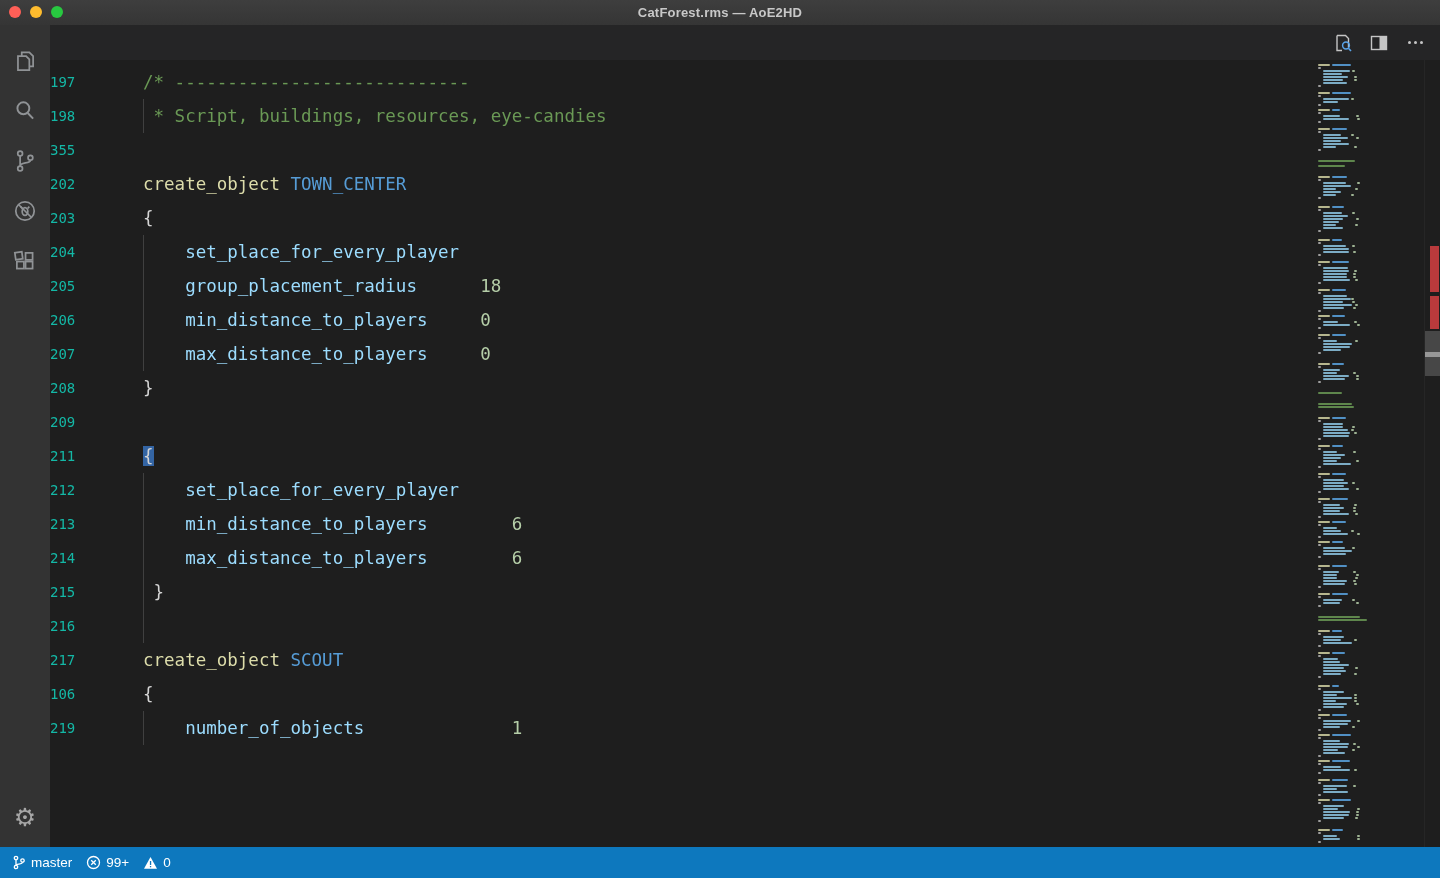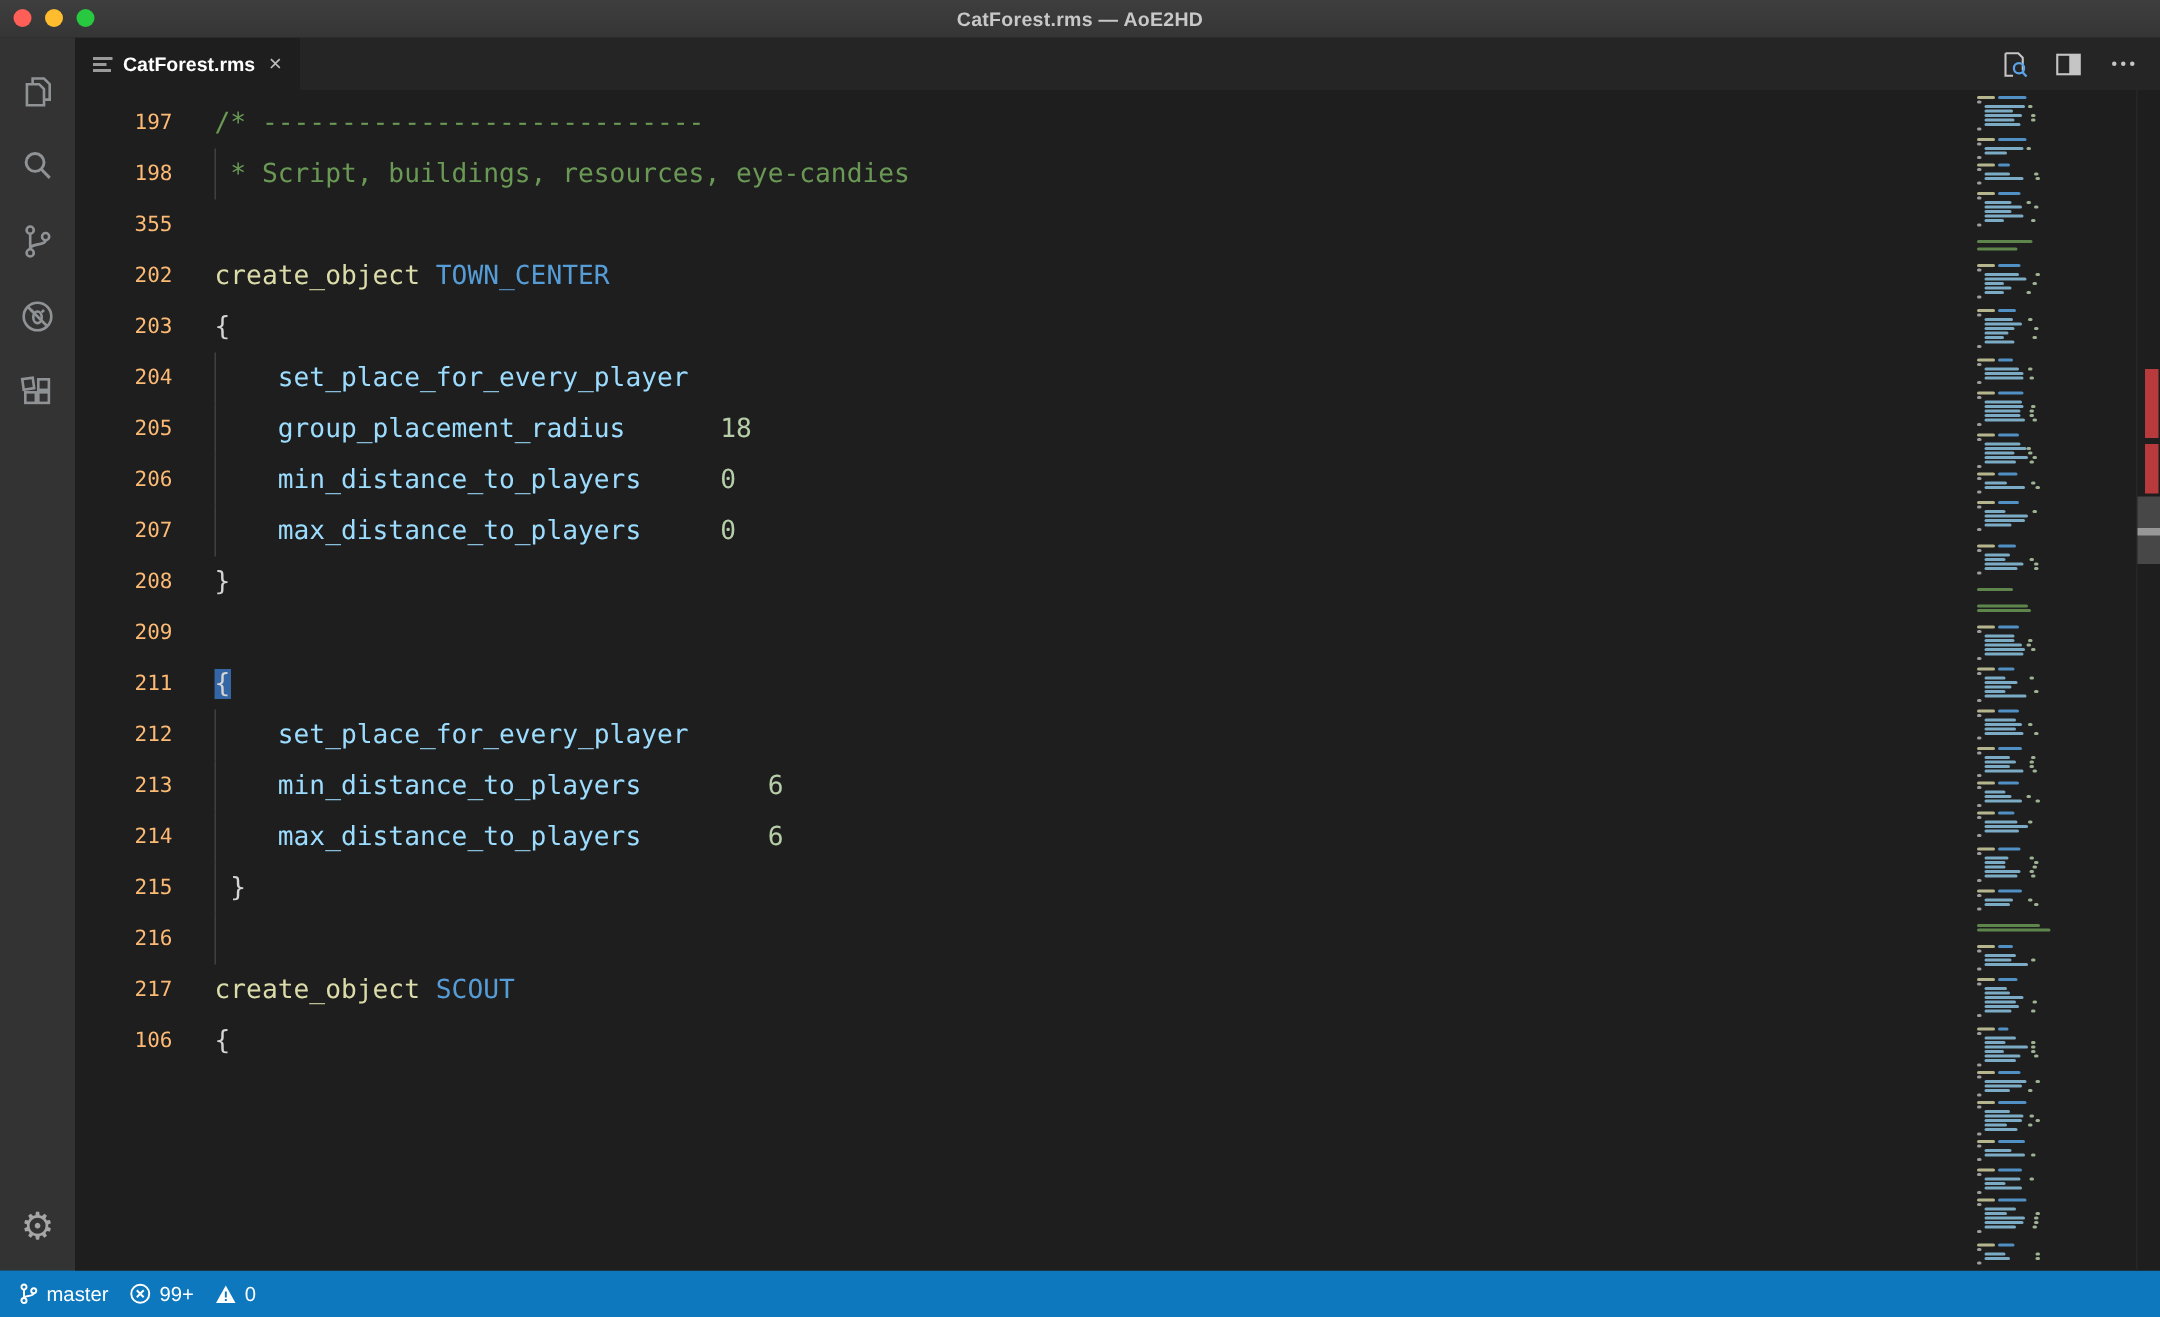--- a/index.html
+++ b/index.html
@@ -42,21 +42,21 @@
   #tab-actions { margin-left:auto; display:flex; align-items:center; gap:14px; padding-right:14px; }
   .tab-action { cursor:pointer; display:flex; align-items:center; justify-content:center;
     width:22px; height:22px; }
   .dots { display:flex; gap:3px; }
   .dots i { width:3px; height:3px; border-radius:50%; background:#c5c5c5; }
 
   
   #editor { flex:1 1 auto; display:flex; min-height:0; background:#1e1e1e; position:relative; }
   #code-scroll { flex:1 1 auto; padding-top:5px; overflow:hidden; }
   .row { display:flex; height:34px; }
-  .gutter { flex:0 0 93px; text-align:right; padding-right:28px; color:#fdba74;
+  .gutter { flex:0 0 93px; text-align:left; padding-right:28px; color:#14b8a6;
     font:14px/34px "DejaVu Sans Mono", monospace; }
   .codeline { position:relative; white-space:pre; flex:1 1 auto;
     font:17.5px/34px "DejaVu Sans Mono", monospace; color:#d4d4d4; }
   .iguide { position:absolute; left:0; top:0; bottom:0; width:1px; background:#404040; }
   .tk-cm { color:#6a9955; } .tk-tg { color:#569cd6; } .tk-fn { color:#dcdcaa; }
   .tk-id { color:#9cdcfe; } .tk-nm { color:#b5cea8; } .tk-br { color:#d4d4d4; }
   .tk-pl { color:#d4d4d4; }
   .tk-sb, .tk-sl { background:var(--sel,#3465a4); }
 
   
@@ -129,29 +129,20 @@
           <rect x="12.5" y="12.5" width="6.5" height="6.5"></rect>
           <rect x="12.5" y="4.5" width="6.5" height="6.5"></rect>
           <rect x="3" y="4" width="6.5" height="6.5" transform="rotate(-8 6 7)"></rect>
         </svg>
       </div>
       <div class="act-icon" id="act-settings">⚙</div>
     </div>
 
     <div id="editor-col">
       <div id="tabbar">
-        <div id="tab">
-          <span id="tab-file-icon">
-              <span></span>
-              <span></span>
-              <span></span>
-            </span>
-          <span id="tab-label">CatForest.rms</span>
-          <span id="tab-close">×</span>
-        </div>
         <div id="tab-actions">
           <div class="tab-action">
             <svg width="20" height="20" viewBox="0 0 20 20" fill="none">
               <path d="M4 2.5 h8.5 l3 3 V14" stroke="#c5c5c5" stroke-width="1.4"></path>
               <path d="M4 2.5 V17.5 h5" stroke="#c5c5c5" stroke-width="1.4"></path>
               <circle cx="13" cy="12.5" r="3.4" stroke="#5aa3e8" stroke-width="1.5"></circle>
               <path d="M15.4 15.2 L18 18" stroke="#5aa3e8" stroke-width="1.6"></path>
             </svg>
           </div>
           <div class="tab-action">
@@ -240,20 +231,24 @@
               <div class="gutter">216</div>
               <div class="codeline"><div class="iguide"></div></div>
             </div>
             <div class="row">
               <div class="gutter">217</div>
               <div class="codeline"><span class="tk-fn">create_object</span><span class="tk-pl"> </span><span class="tk-tg">SCOUT</span></div>
             </div>
             <div class="row">
               <div class="gutter">106</div>
               <div class="codeline"><span class="tk-br">{</span></div>
+            </div>
+            <div class="row">
+              <div class="gutter">219</div>
+              <div class="codeline"><div class="iguide"></div><span class="tk-pl">    </span><span class="tk-id">number_of_objects</span><span class="tk-pl">              </span><span class="tk-nm">1</span></div>
             </div>
           </div>
         <div id="minimap">
             <div class="mbar" style="left: 5px; top: 4px; width: 12px; background: rgba(220, 220, 170, 0.8);"></div>
             <div class="mbar" style="left: 19px; top: 4px; width: 18.824px; background: rgba(86, 156, 214, 0.9);"></div>
             <div class="mbar" style="left: 5px; top: 7px; width: 3px; background: rgba(212, 212, 212, 0.7);"></div>
             <div class="mbar" style="left: 10px; top: 10px; width: 27.1418px; background: rgba(156, 220, 254, 0.75);"></div>
             <div class="mbar" style="left: 39.0399px; top: 10px; width: 3px; background: rgba(181, 206, 168, 0.85);"></div>
             <div class="mbar" style="left: 10px; top: 13px; width: 18.5424px; background: rgba(156, 220, 254, 0.75);"></div>
             <div class="mbar" style="left: 10px; top: 16px; width: 25.0743px; background: rgba(156, 220, 254, 0.75);"></div>

